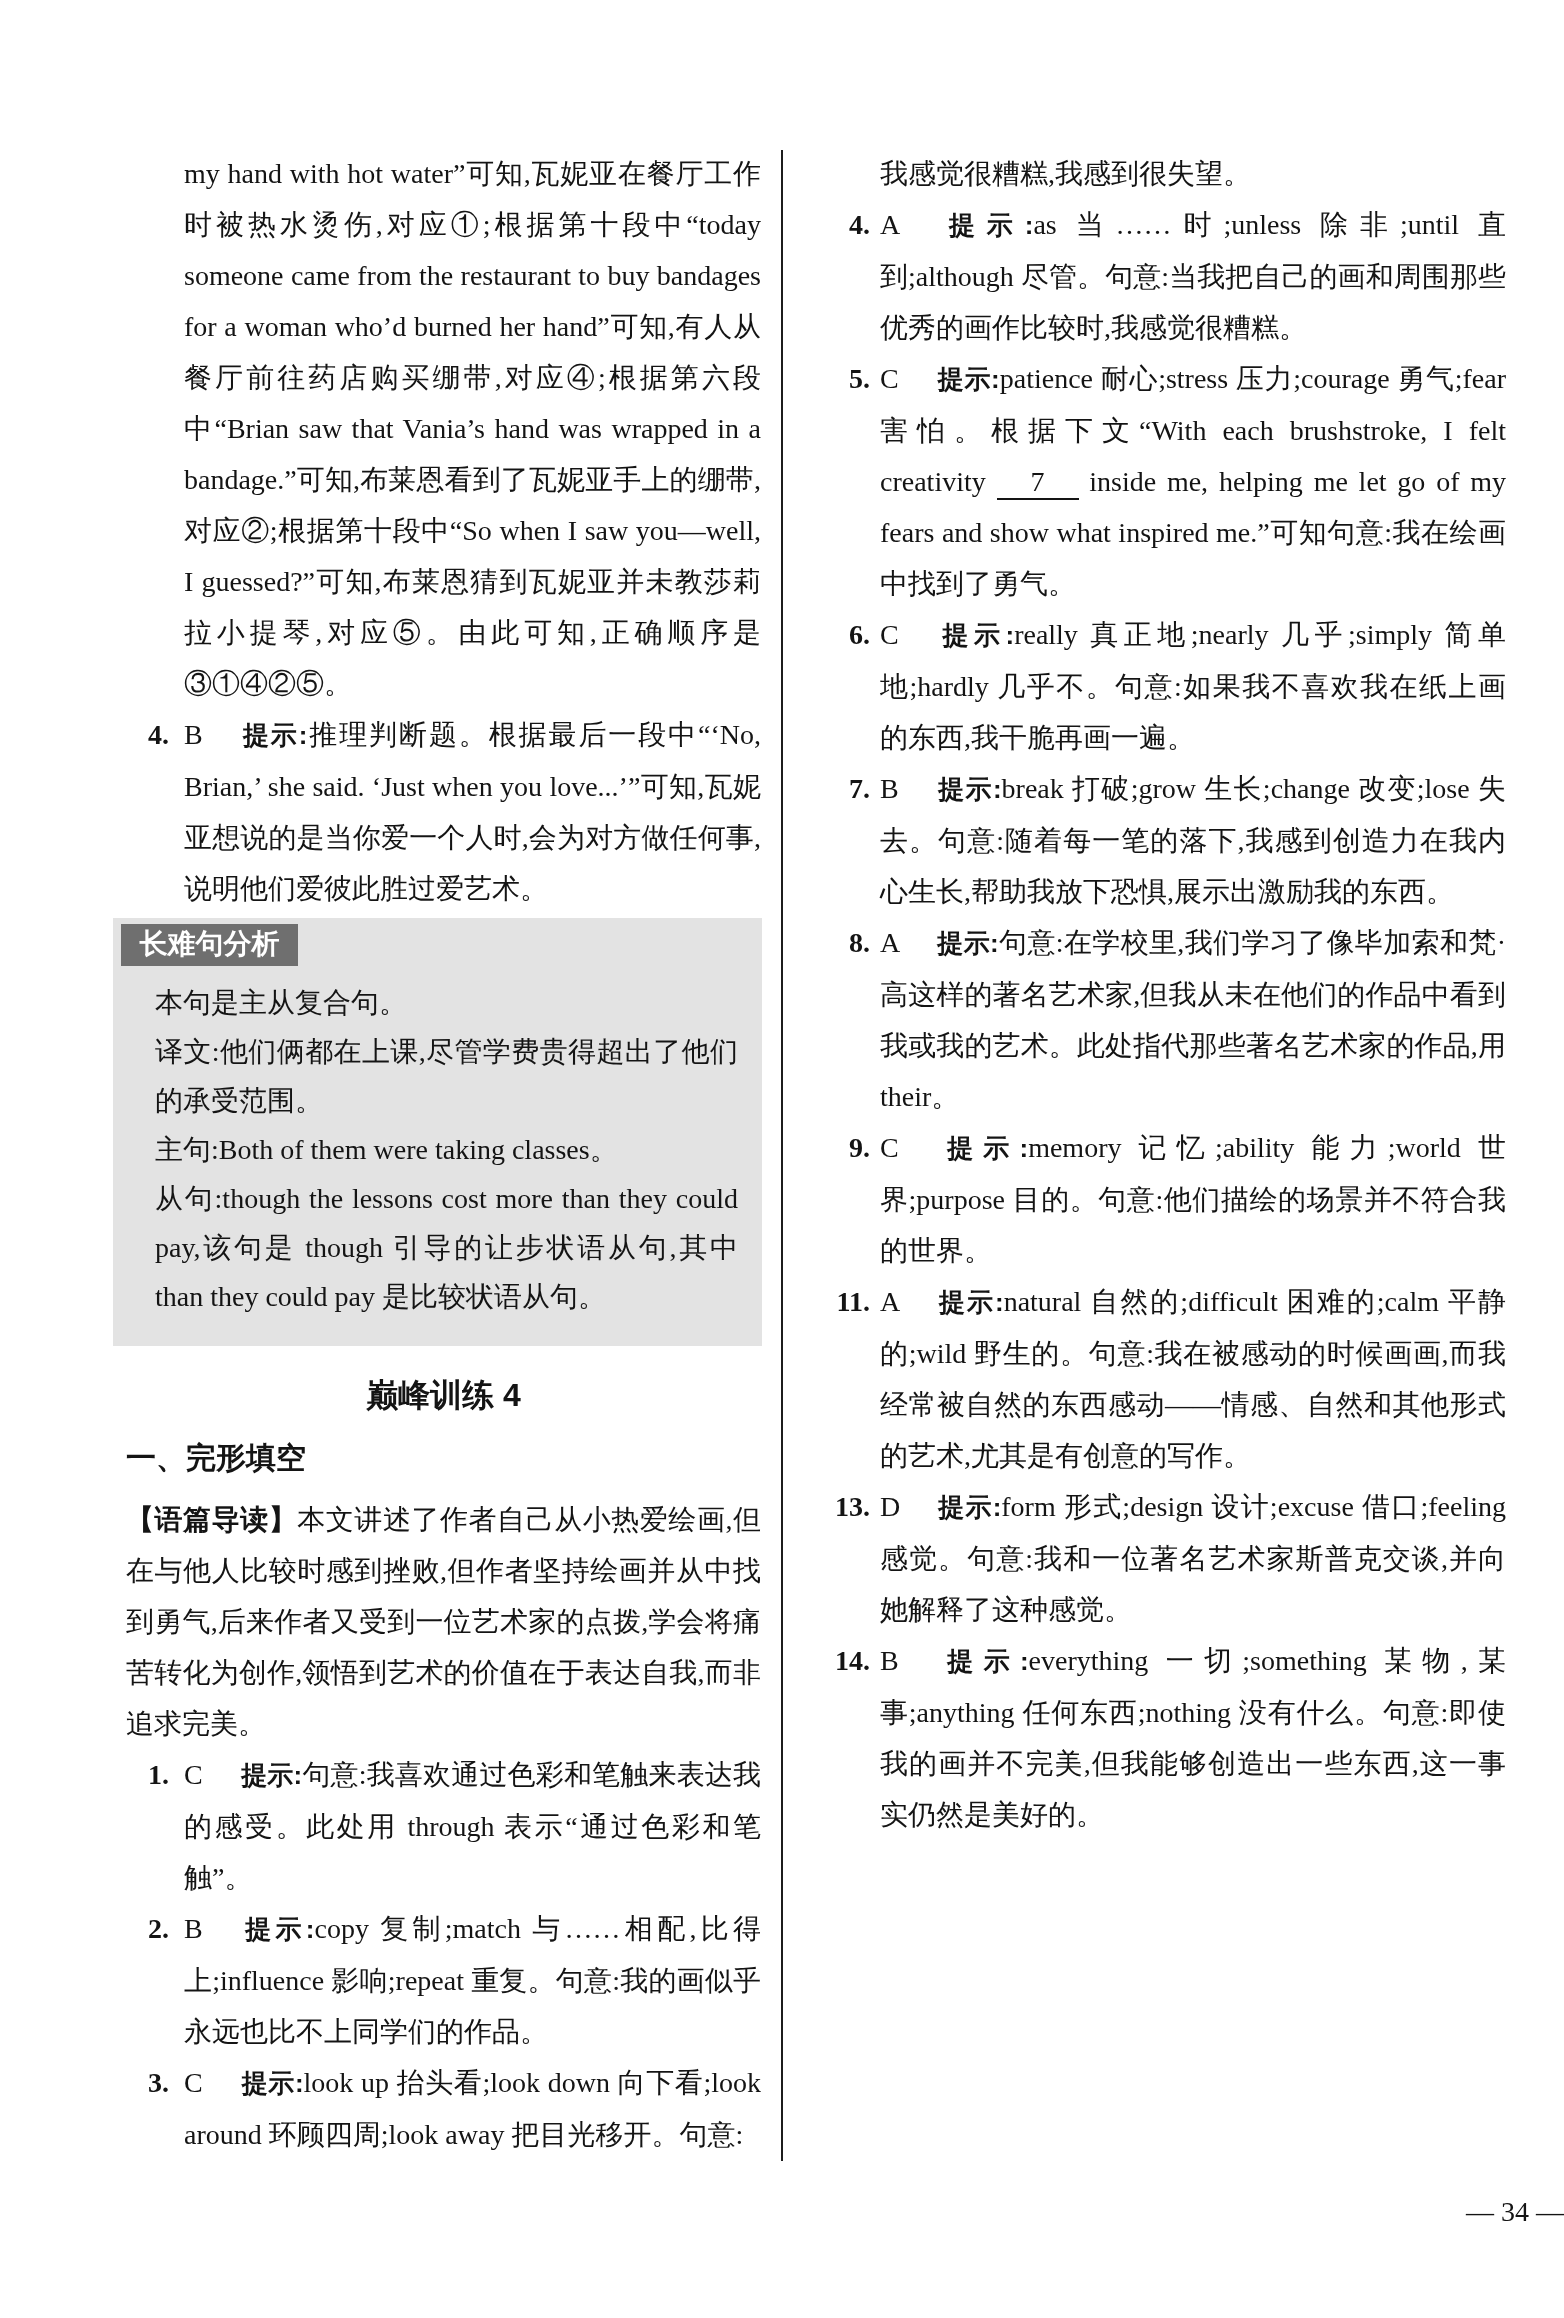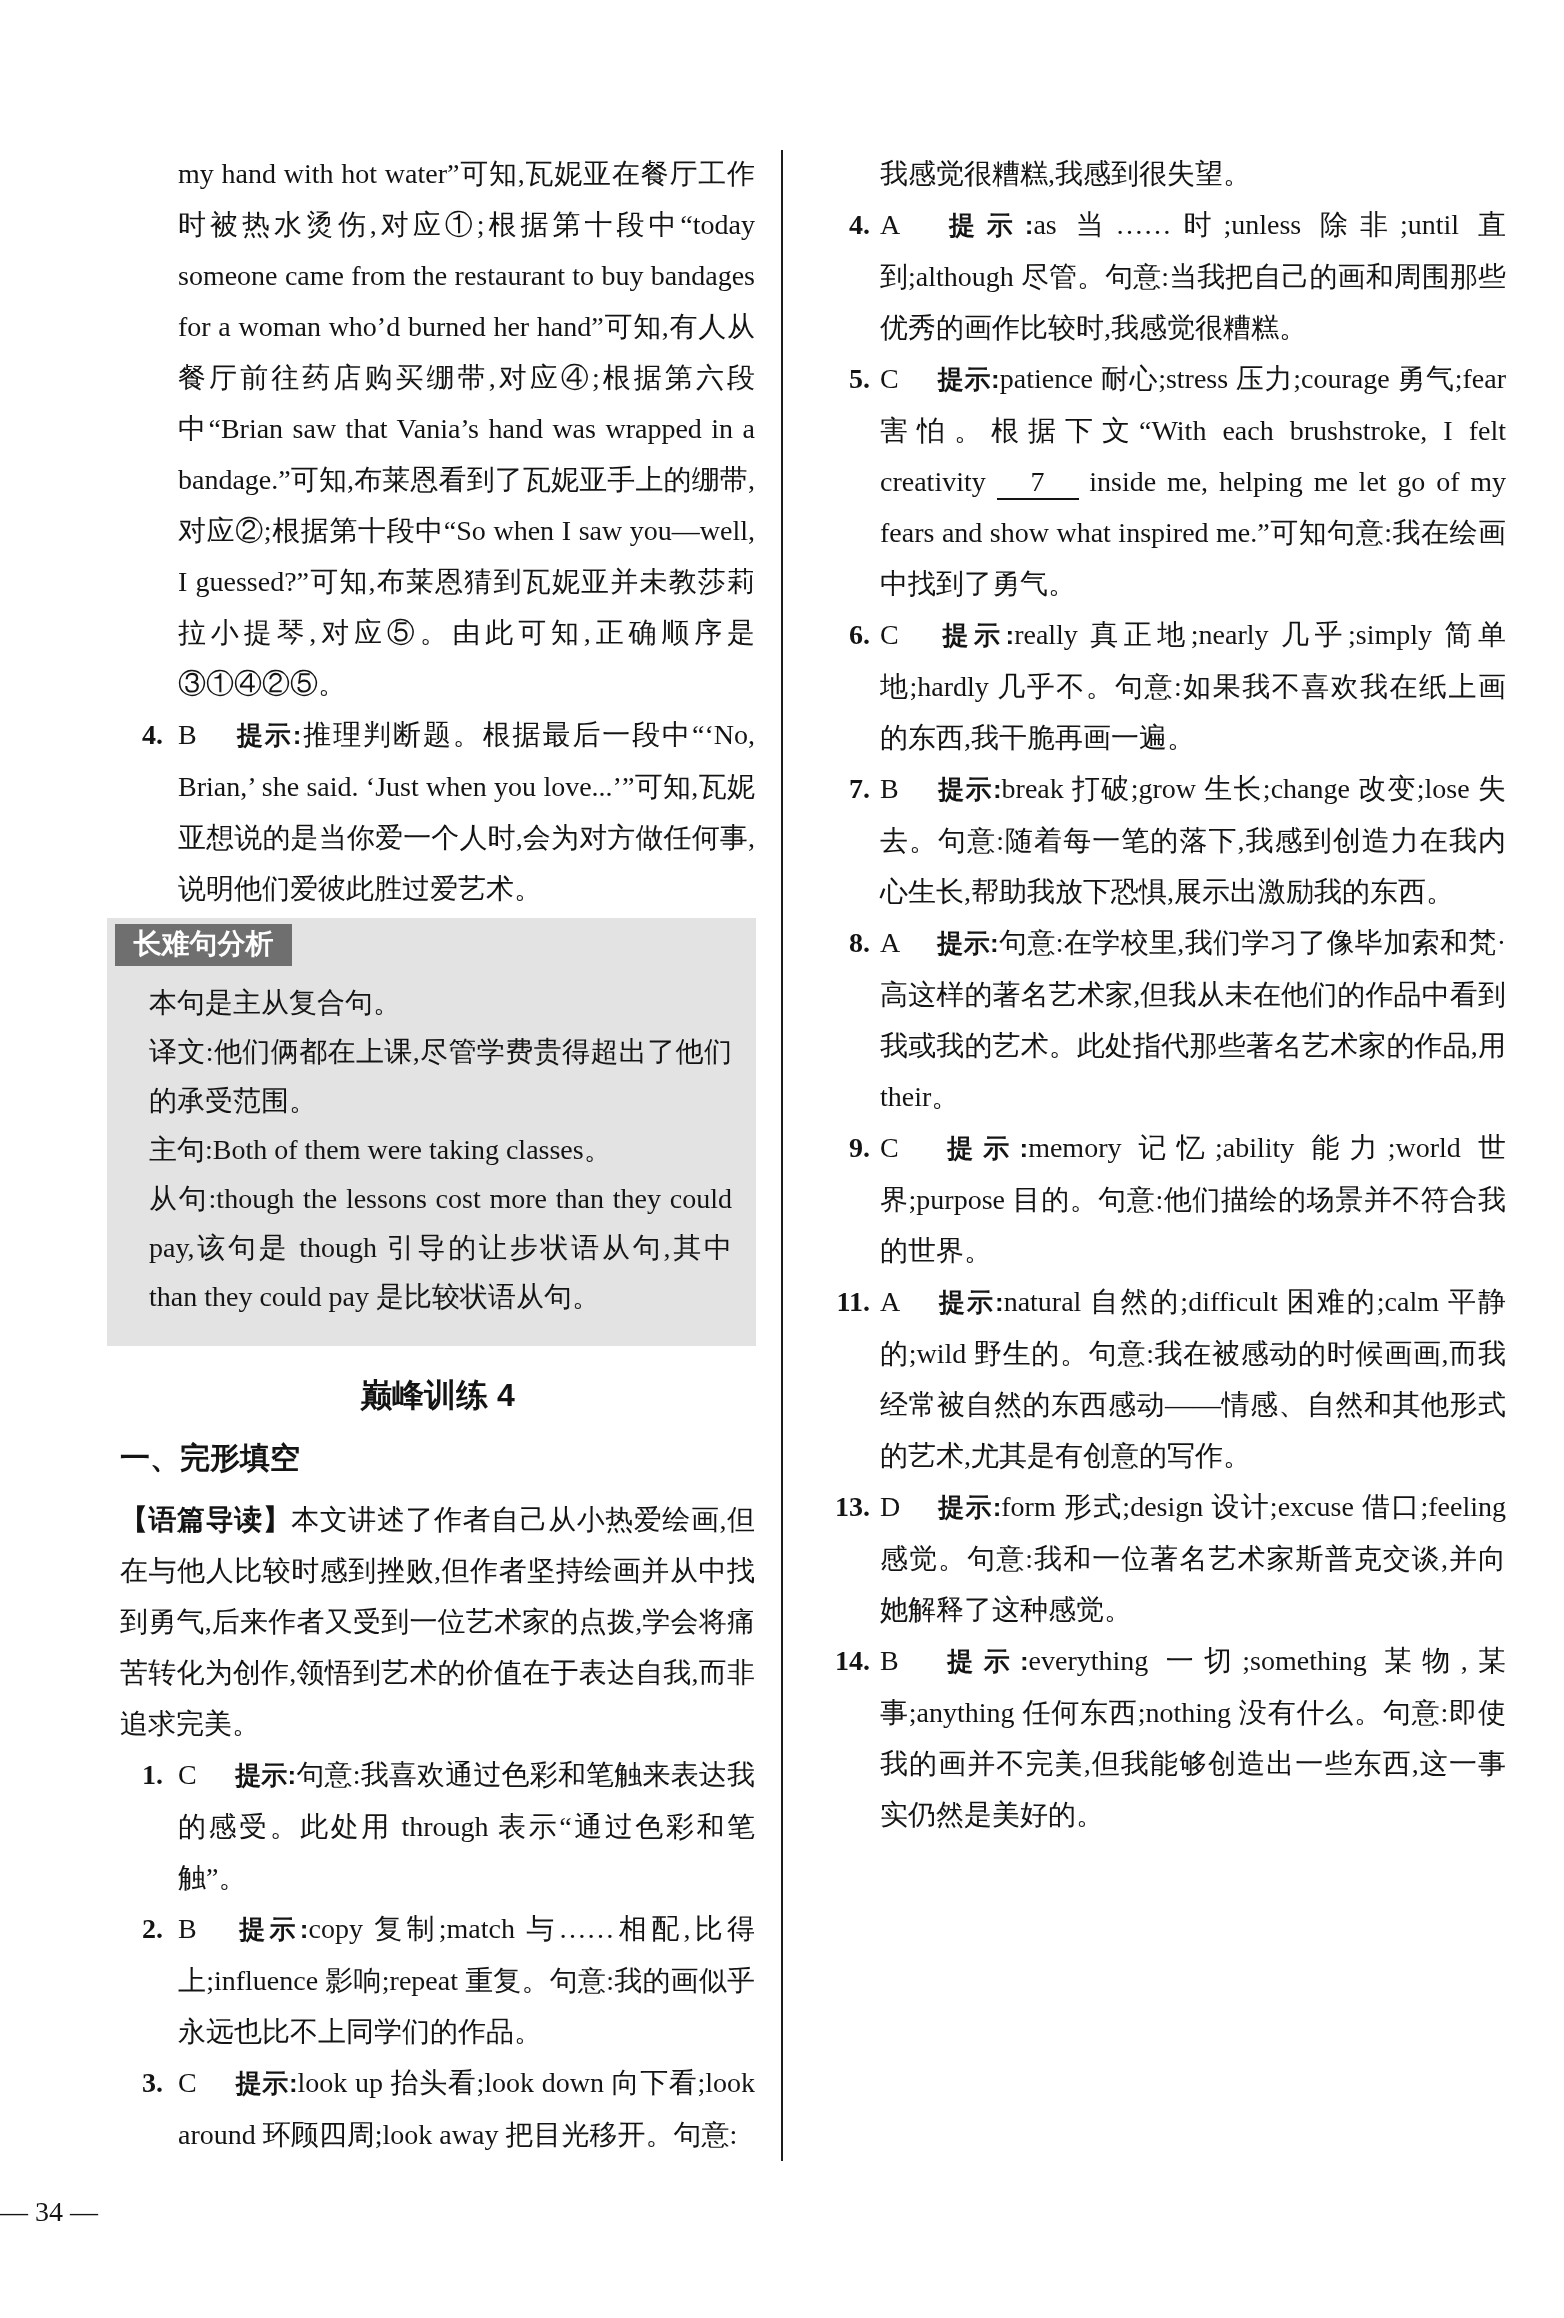--- a/index.html
+++ b/index.html
@@ -5,21 +5,21 @@
   html,body{margin:0;padding:0;background:#9a9a9a;}
   #page{
     position:relative;
     width:1564px;height:2319px;
     background:#ffffff;
     font-family:"Liberation Serif","DejaVu Serif",serif;
     color:#141414;
     overflow:hidden;
   }
   .col{position:absolute;top:148px;font-size:28px;line-height:51px;text-align:justify;}
-  #left-col{left:120px;width:635px;}
+  #left-col{left:126px;width:635px;}
   #right-col{left:817px;width:689px;}
   #divider{position:absolute;left:781px;top:150px;width:2px;height:2011px;background:#1c1c1c;}
 
   p{margin:0;}
   .cont{margin-left:58px;}
   #right-col .cont{margin-left:63px;}
 
   .qa{position:relative;padding-left:58px;}
   #right-col .qa{padding-left:63px;}
   .qa .num{position:absolute;left:0;top:0;width:43px;text-align:right;font-weight:bold;}
@@ -58,21 +58,21 @@
   .guide{margin-top:16px;}
   .guide-label{font-family:"Liberation Sans","DejaVu Sans",sans-serif;font-weight:bold;font-size:28px;}
 
   .blank{
     display:inline-block;min-width:74px;text-align:center;
     border-bottom:2px solid #141414;
     line-height:1.05;padding:0 4px 1.3px 4px;
   }
   #footer{
     position:absolute;left:0;top:2195px;width:100%;
-    text-align:left;font-size:28px;line-height:33px;
+    text-align:right;font-size:28px;line-height:33px;
   }
 </style>
 </head>
 <body>
 
 <div id="page">
 
   <div id="left-col" class="col">
     <p class="cont">my hand with hot water”可知,瓦妮亚在餐厅工作时被热水烫伤,对应①;根据第十段中“today someone came from the restaurant to buy bandages for a woman who’d burned her hand”可知,有人从餐厅前往药店购买绷带,对应④;根据第六段中“Brian saw that Vania’s hand was wrapped in a bandage.”可知,布莱恩看到了瓦妮亚手上的绷带,对应②;根据第十段中“So when I saw you—well, I guessed?”可知,布莱恩猜到瓦妮亚并未教莎莉拉小提琴,对应⑤。由此可知,正确顺序是③①④②⑤。</p>
 

